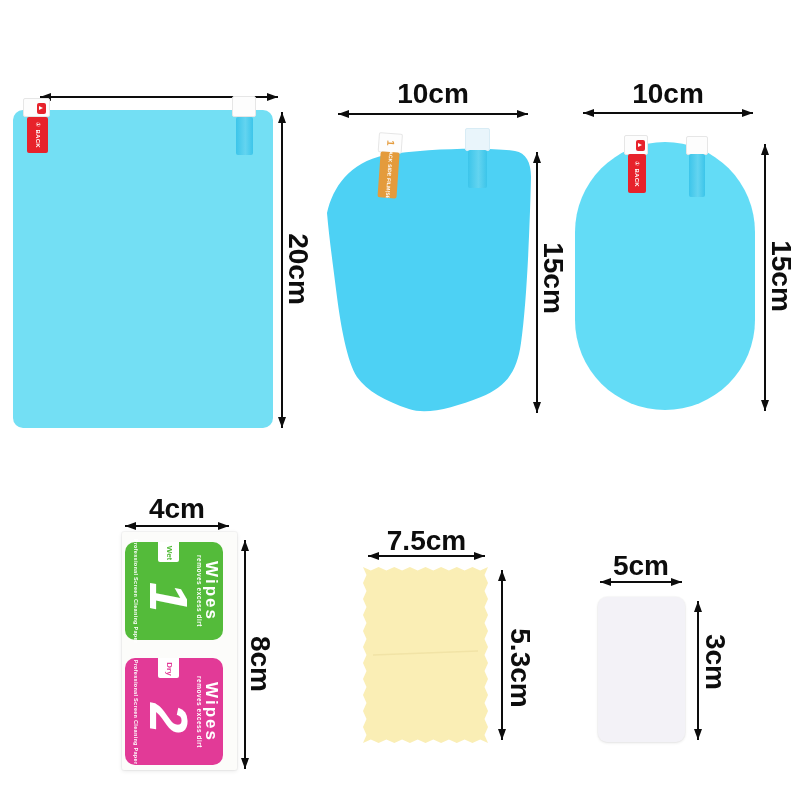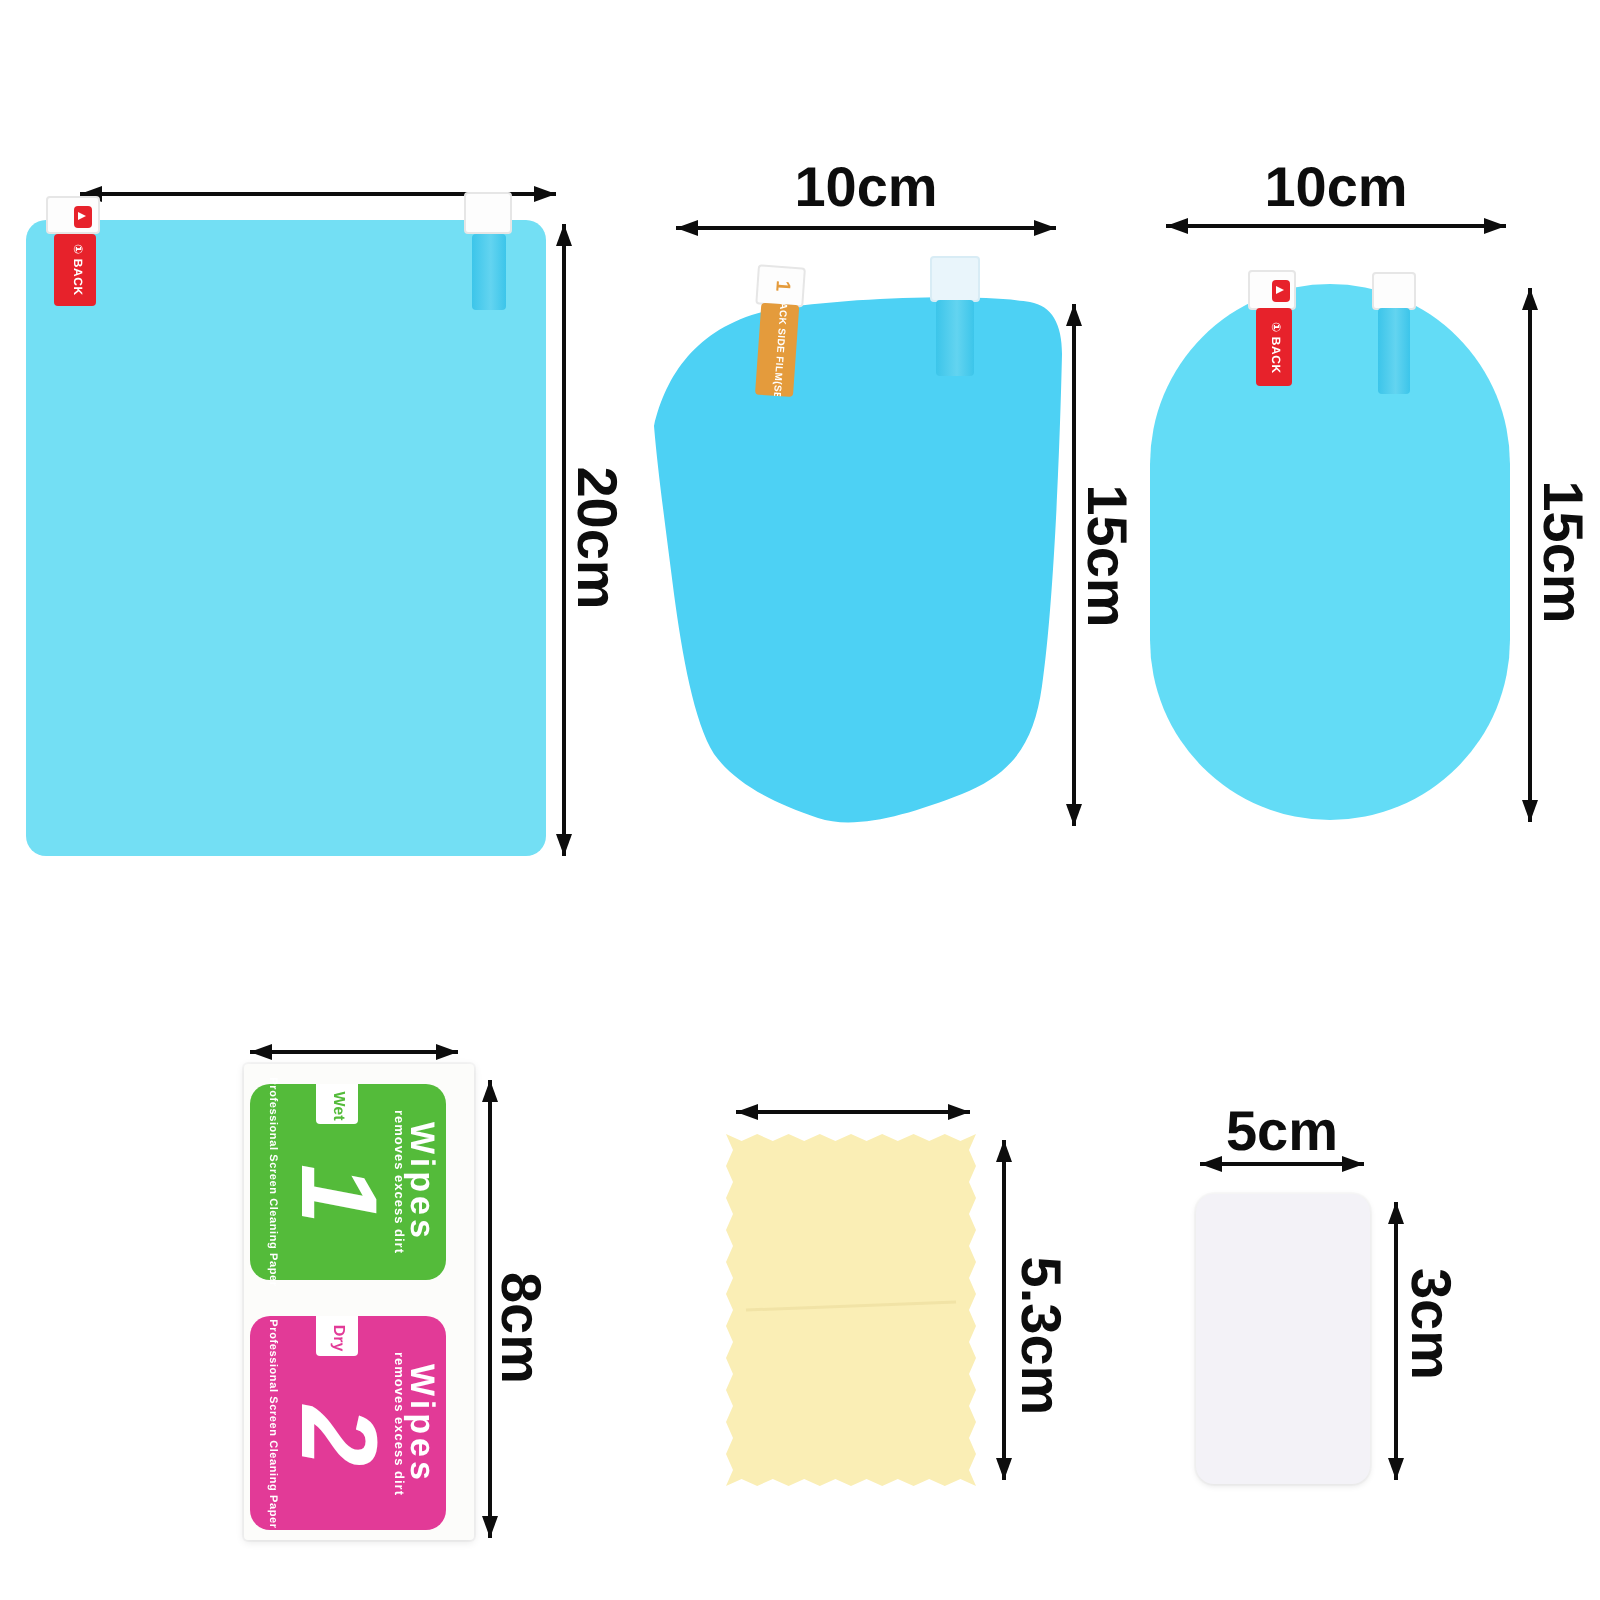--- a/index.html
+++ b/index.html
@@ -101,20 +101,21 @@
   </div>
   <div class="tab-body red" style="left:628px;top:154px;width:18px;height:39px;">
     <span class="rot-txt tab-small"><span>①</span> <span>BACK</span></span>
   </div>
 
   <div class="tab-cap" style="left:686px;top:136px;width:22px;height:19px;"></div>
   <div class="tab-body blue" style="left:689px;top:154px;width:16px;height:43px;"></div>
   <div class="dim-v" style="left:764px;top:144px;height:267px;"></div>
   <div class="dim-label-v" style="left:781px;top:276px;">15cm</div>
 
+  <div class="dim-label-h" style="left:125px;top:495px;width:104px;">4cm</div>
   <div class="dim-h" style="left:125px;top:525px;width:104px;"></div>
   <div class="packet">
     <div class="wipe-square green">
       <div class="wipe-notch">
         <span class="wipe-type">Wet</span>
       </div>
       <span class="wipe-brand">Wipes</span>
       <span class="wipe-tagline">removes excess dirt</span>
       <span class="wipe-num">1</span>
       <span class="wipe-edge">Professional Screen Cleaning Paper</span>
@@ -125,20 +126,21 @@
       </div>
       <span class="wipe-brand">Wipes</span>
       <span class="wipe-tagline">removes excess dirt</span>
       <span class="wipe-num">2</span>
       <span class="wipe-edge">Professional Screen Cleaning Paper</span>
     </div>
   </div>
   <div class="dim-v" style="left:244px;top:540px;height:229px;"></div>
   <div class="dim-label-v" style="left:260px;top:664px;">8cm</div>
 
+  <div class="dim-label-h" style="left:368px;top:527px;width:117px;">7.5cm</div>
   <div class="dim-h" style="left:368px;top:555px;width:117px;"></div>
   <svg class="cloth-svg" viewBox="0 0 125 176">
     <polygon id="cloth-poly" fill="var(--cloth-yellow)" points="0.0,0.0 7.8,3.5 15.6,0.0 23.4,3.5 31.3,0.0 39.1,3.5 46.9,0.0 54.7,3.5 62.5,0.0 70.3,3.5 78.1,0.0 85.9,3.5 93.8,0.0 101.6,3.5 109.4,0.0 117.2,3.5 125.0,0.0 125.0,0.0 121.5,8.0 125.0,16.0 121.5,24.0 125.0,32.0 121.5,40.0 125.0,48.0 121.5,56.0 125.0,64.0 121.5,72.0 125.0,80.0 121.5,88.0 125.0,96.0 121.5,104.0 125.0,112.0 121.5,120.0 125.0,128.0 121.5,136.0 125.0,144.0 121.5,152.0 125.0,160.0 121.5,168.0 125.0,176.0 125.0,176.0 117.2,172.5 109.4,176.0 101.6,172.5 93.8,176.0 85.9,172.5 78.1,176.0 70.3,172.5 62.5,176.0 54.7,172.5 46.9,176.0 39.1,172.5 31.3,176.0 23.4,172.5 15.6,176.0 7.8,172.5 0.0,176.0 0.0,176.0 3.5,168.0 0.0,160.0 3.5,152.0 0.0,144.0 3.5,136.0 0.0,128.0 3.5,120.0 0.0,112.0 3.5,104.0 0.0,96.0 3.5,88.0 0.0,80.0 3.5,72.0 0.0,64.0 3.5,56.0 0.0,48.0 3.5,40.0 0.0,32.0 3.5,24.0 0.0,16.0 3.5,8.0 0.0,0.0"></polygon>
     <line x1="10" y1="88" x2="115" y2="84" stroke="#f1e3a6" stroke-width="1.5"></line>
   </svg>
   <div class="dim-v" style="left:501px;top:570px;height:170px;"></div>
   <div class="dim-label-v" style="left:520px;top:668px;">5.3cm</div>
 
   <div class="dim-label-h" style="left:600px;top:552px;width:82px;">5cm</div>
   <div class="dim-h" style="left:600px;top:581px;width:82px;"></div>

